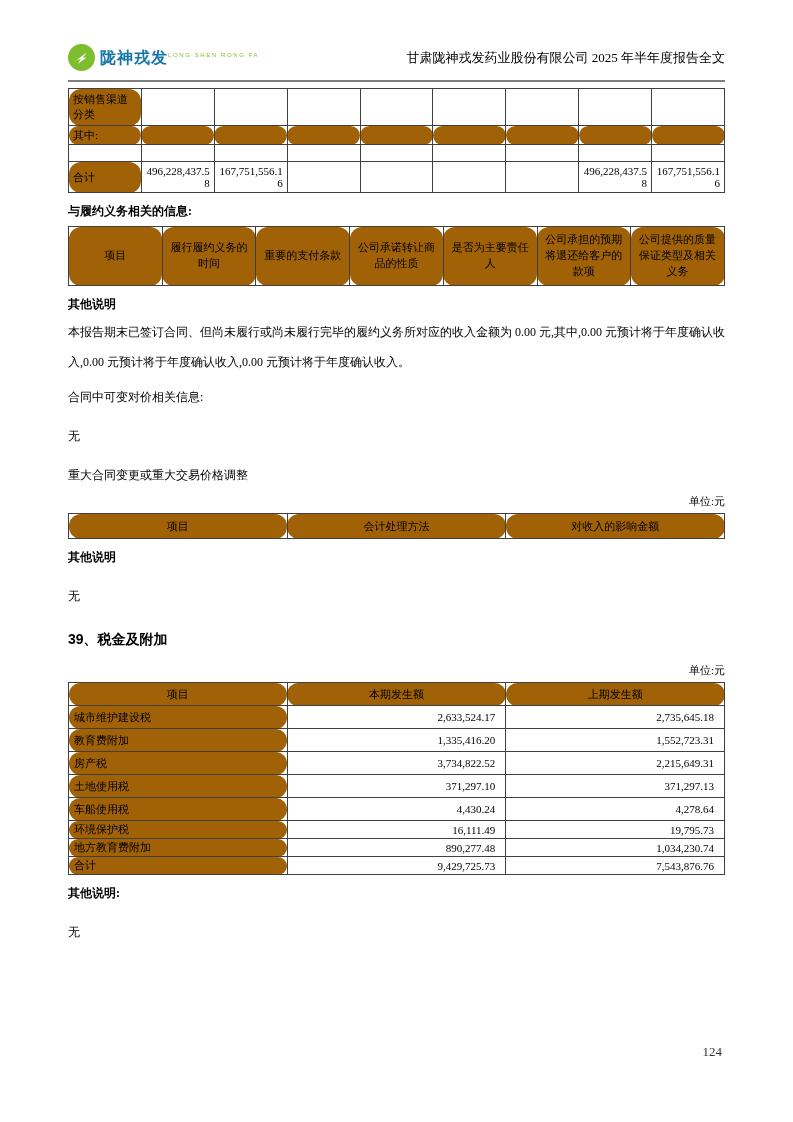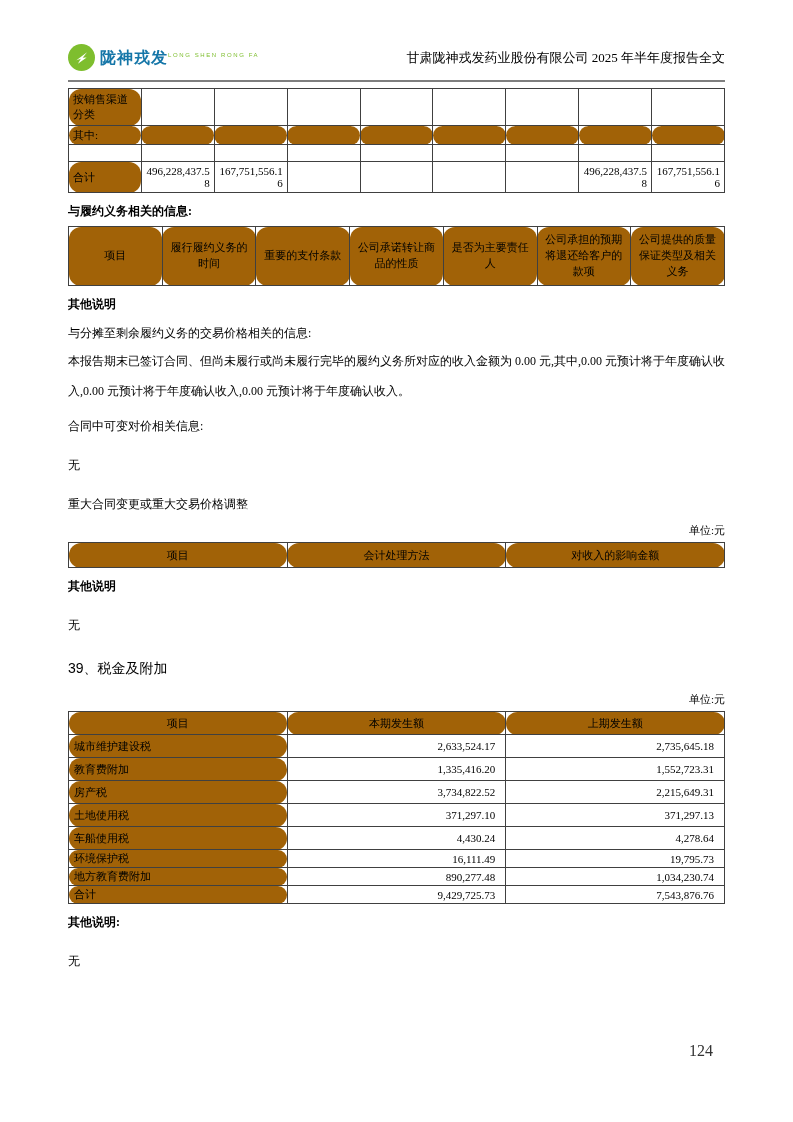--- a/index.html
+++ b/index.html
@@ -45,23 +45,23 @@
   .t4 tr.short { height:18px; }
   .t4 td.item { padding-left:5px; }
   .t4 td.val  { text-align:right; padding-right:10px; }
   .t4 td.hd   { text-align:center; }
 
   .body-text { font-size:12px; margin:0; }
   .mt10 { margin-top:10px;font-weight:bold; } .mt12 { margin-top:12px; }
   .mt22 { margin-top:22px; }
   .para { font-size:12px; line-height:30px; margin:4px 0 0 0; }
   .unit { font-size:11px; text-align:right; margin:10px 0 4px 0; }
-  .h39 { font-size:14px; font-weight:normal; margin:26px 0 0 0;
+  .h39 { font-size:14px; font-weight:bold; margin:26px 0 0 0;
          font-family:"Liberation Sans","DejaVu Sans",sans-serif; }
-  .footer-page { position:absolute; right:80px; bottom:62px; font-size:16px; color:#333; }
+  .footer-page { position:absolute; right:71px; bottom:62px; font-size:13px; color:#333; }
 </style>
 </head>
 <body>
 
 <div class="page">
   <div class="content">
 
     <div class="hdr">
       <div class="logo">
         <span class="logo-circle">
@@ -136,21 +136,20 @@
         <td class="gray">重要的支付条款</td>
         <td class="gray">公司承诺转让商品的性质</td>
         <td class="gray">是否为主要责任人</td>
         <td class="gray">公司承担的预期将退还给客户的款项</td>
         <td class="gray">公司提供的质量保证类型及相关义务</td>
       </tr>
     </tbody>
       </table>
 
     <p class="body-text mt10">其他说明</p>
-    <p class="body-text mt12">与分摊至剩余履约义务的交易价格相关的信息:</p>
     <p class="para">本报告期末已签订合同、但尚未履行或尚未履行完毕的履约义务所对应的收入金额为 0.00 元,其中,0.00 元预计将于年度确认收入,0.00 元预计将于年度确认收入,0.00 元预计将于年度确认收入。</p>
     <p class="body-text mt12">合同中可变对价相关信息:</p>
     <p class="body-text mt22">无</p>
     <p class="body-text mt22">重大合同变更或重大交易价格调整</p>
 
     <p class="unit">单位:元</p>
 
     <table class="t3">
       <tbody>
           <tr>

